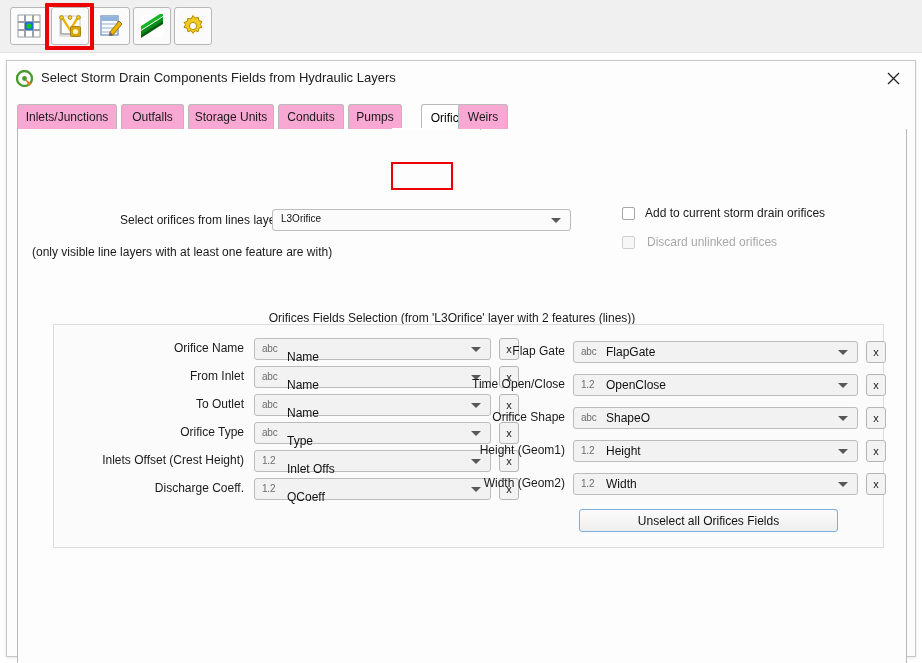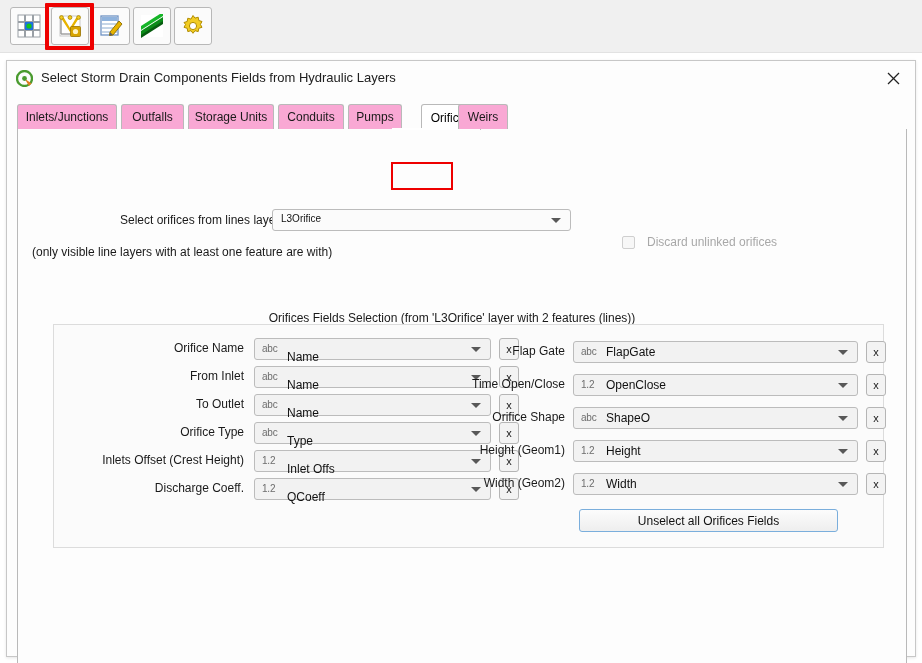--- a/index.html
+++ b/index.html
@@ -423,20 +423,24 @@
   <div id="tab-mask"></div>
   <div id="tab-highlight"></div>
 
   <span id="layer-label">Select orifices from lines layer</span>
   <div id="layer-combo">
     <span class="cval">L3Orifice</span>
     <span class="arrow"></span>
   </div>
   <span id="hint-text">(only visible line layers with at least one feature are with)</span>
 
+  <div class="cbrow" id="cb-add">
+    <span class="cbox"></span>
+    <span class="cblabel">Add to current storm drain orifices</span>
+  </div>
   <div class="cbrow" id="cb-disc">
     <span class="cbox disabled"></span>
     <span class="cblabel disabled">Discard unlinked orifices</span>
   </div>
 
   <div id="fields-title">Orifices Fields Selection (from 'L3Orifice' layer with 2 features (lines))</div>
   <div id="fields-box"></div>
 
   <div id="col-left" class="col-l">
     <div class="frow" style="top:0px">

